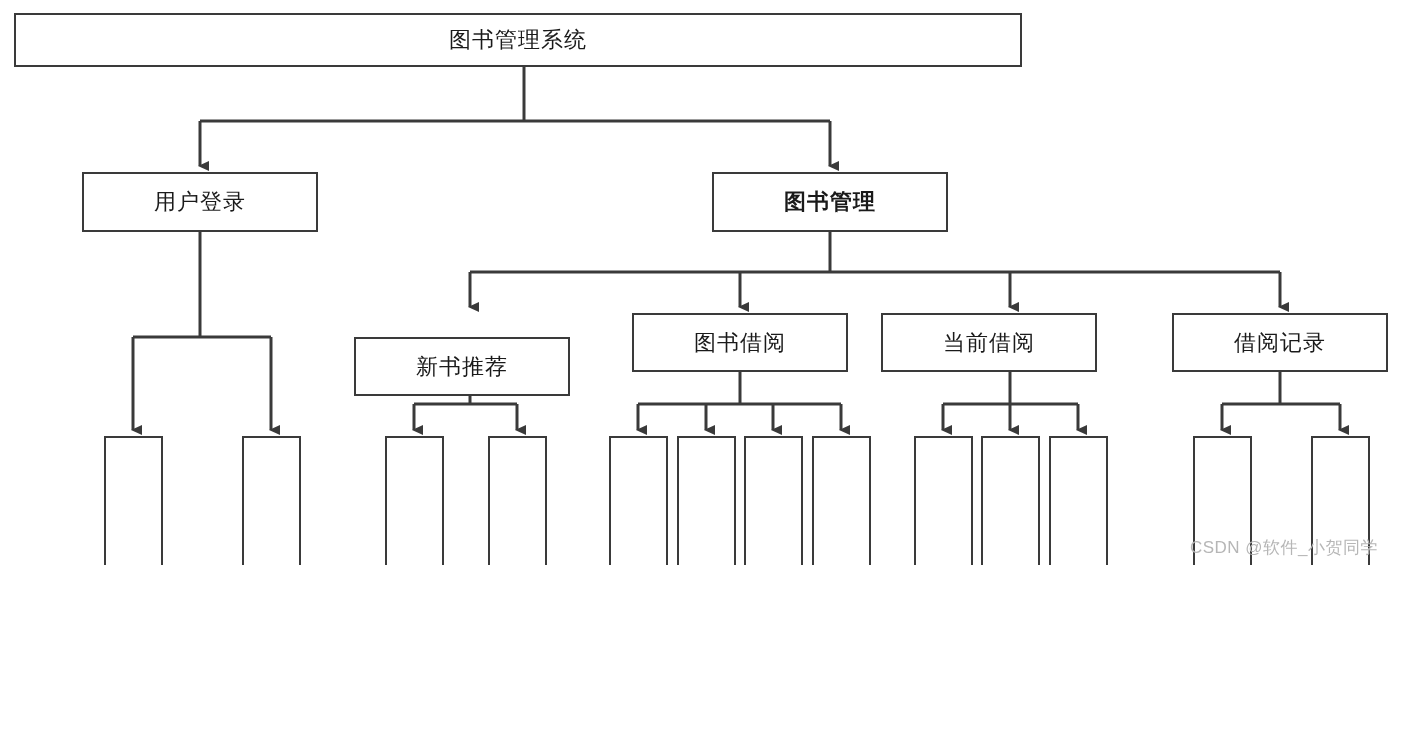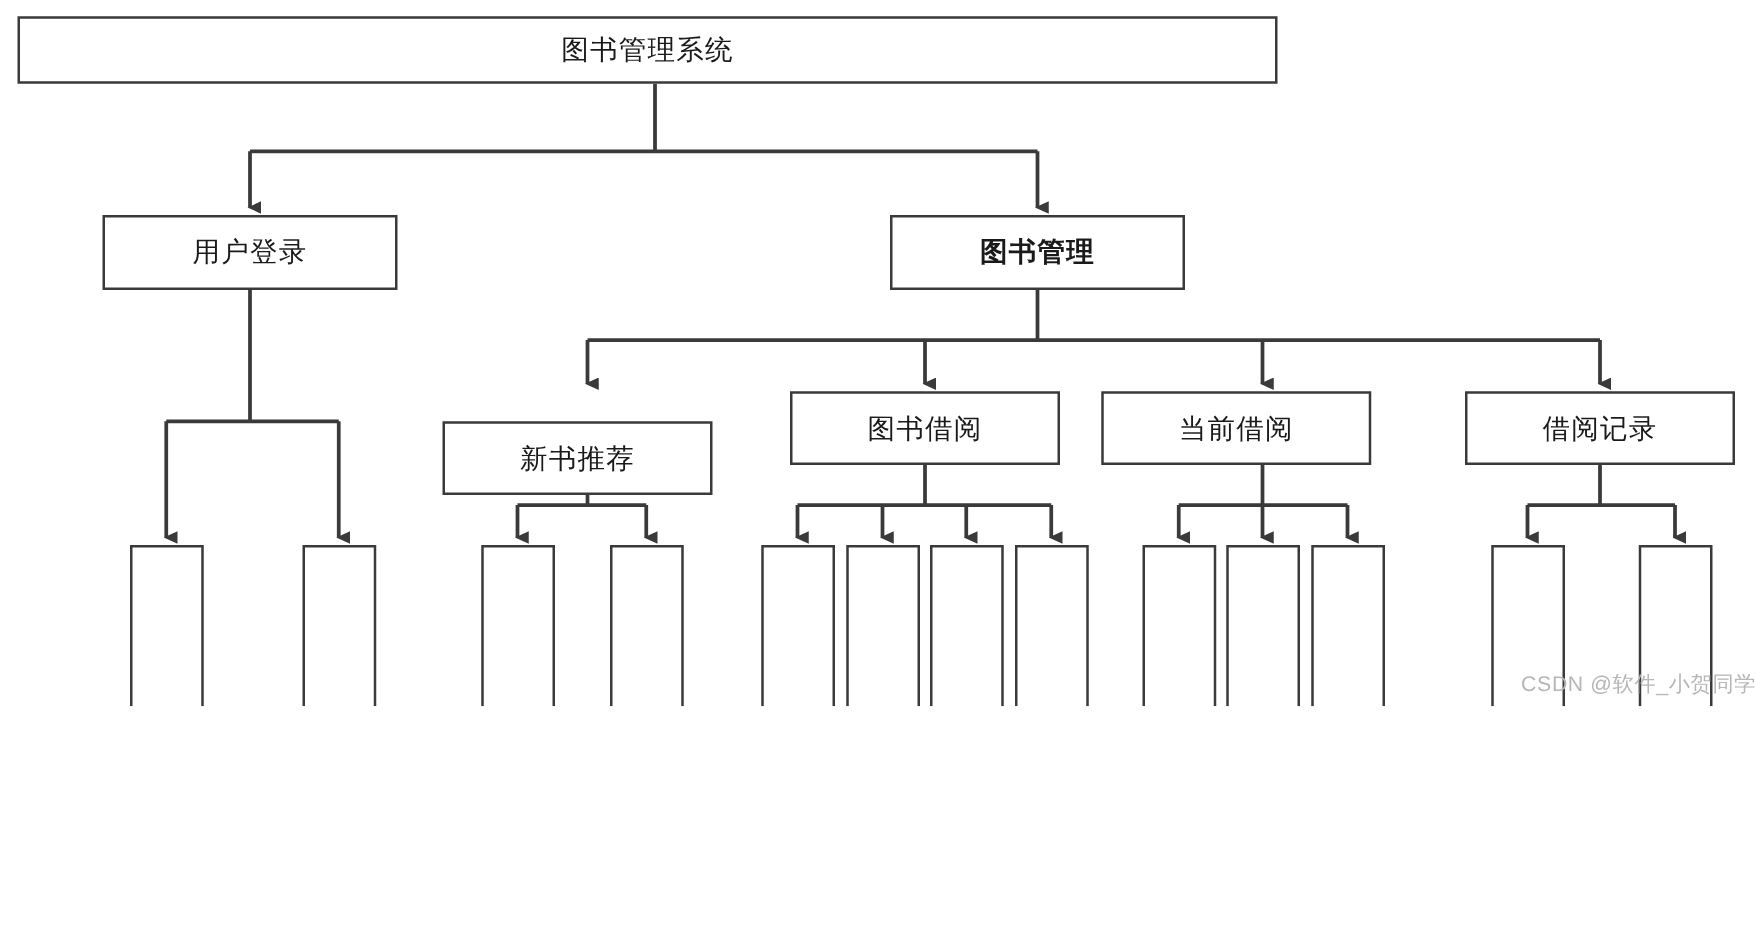--- a/index.html
+++ b/index.html
@@ -50,21 +50,21 @@
     justify-content: center;
     line-height: 1;
   }
   .node.vert .vlabel {
     writing-mode: vertical-rl;
     text-orientation: upright;
     white-space: nowrap;
   }
   .watermark {
     position: absolute;
-    right: 0;
+    right: 27px;
     bottom: 6px;
     font-size: 17px;
     color: #b6b6b6;
     letter-spacing: 0.5px;
     white-space: nowrap;
   }
 </style>
 </head>
 <body>
 

